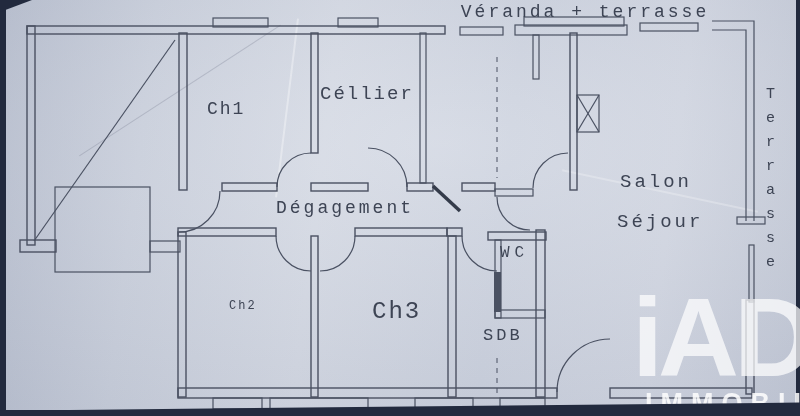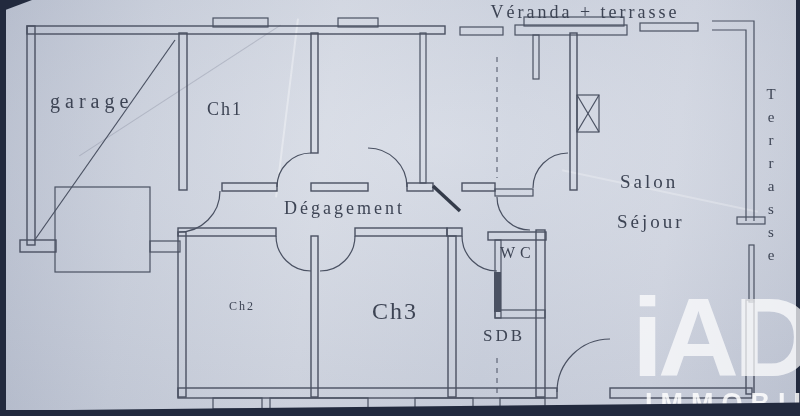--- a/index.html
+++ b/index.html
@@ -26,30 +26,30 @@
   .crease.c2{left:60px;top:90px;width:240px;height:1px;background:rgba(80,88,110,0.22);transform:rotate(-33deg);}
   .crease.c3{left:560px;top:190px;width:200px;height:2px;background:rgba(255,255,255,0.25);transform:rotate(12deg);}
   svg.plan{position:absolute;left:0;top:0;z-index:3;}
   .w{fill:none;stroke:var(--ink);stroke-width:1.4px;}
   .wl{fill:none;stroke:var(--ink);stroke-width:1.2px;}
   .fill{fill:var(--ink);stroke:none;}
   .dash{fill:none;stroke:var(--ink);stroke-width:1px;stroke-dasharray:5 5;}
   .leaf{fill:none;stroke:#343b4a;stroke-width:3.5px;}
   .label{
     position:absolute;z-index:4;color:var(--text);white-space:nowrap;
-    font-family:Liberation Serif, serif;
+    font-family:Liberation Mono, monospace;
   }
   .t-title{left:400px;top:2px;width:370px;text-align:center;font-size:18px;letter-spacing:3px;}
   .t-garage{left:50px;top:90px;font-size:20px;letter-spacing:5px;}
   .t-ch1{left:207px;top:99px;font-size:18px;letter-spacing:2px;}
   .t-cellier{left:320px;top:83px;font-size:19px;letter-spacing:2px;}
   .t-cuisine{left:433px;top:90px;font-size:19px;letter-spacing:2px;}
   .t-salon{left:620px;top:171px;font-size:19px;letter-spacing:3px;}
   .t-sejour{left:617px;top:211px;font-size:19px;letter-spacing:3px;}
-  .t-degagement{left:276px;top:198px;font-size:18px;letter-spacing:3px;margin-left:8px;}
+  .t-degagement{left:276px;top:198px;font-size:18px;letter-spacing:3px;}
   .t-ch2{left:229px;top:299px;font-size:12px;letter-spacing:2px;}
   .t-ch3{left:372px;top:298px;font-size:24px;letter-spacing:2px;}
   .t-wc{left:500px;top:244px;font-size:16px;letter-spacing:5px;}
   .t-sdb{left:483px;top:326px;font-size:17px;letter-spacing:3px;}
   .t-terrasse{
     left:762px;top:86px;height:180px;font-size:15px;letter-spacing:7px;
     writing-mode:vertical-rl;text-orientation:upright;
   }
   .watermark{position:absolute;z-index:6;color:var(--watermark);pointer-events:none;}
   .wm-logo{left:632px;top:282px;font-size:112px;line-height:1;font-weight:800;letter-spacing:-5px;opacity:0.72;}
@@ -167,22 +167,22 @@
       <path class="leaf" d="M433,186 L460,211"></path>
     </g>
 
     <g>
       <line class="dash" x1="497" y1="57" x2="497" y2="178"></line>
       <line class="dash" x1="497" y1="358" x2="497" y2="396"></line>
     </g>
   </svg>
 
   <div class="label t-title">Véranda + terrasse</div>
-  <div class="label t-garage">garage</div>
   <div class="label t-ch1">Ch1</div>
+  <div class="label t-cellier">Céllier</div>
   <div class="label t-salon">Salon</div>
   <div class="label t-sejour">Séjour</div>
   <div class="label t-degagement">Dégagement</div>
   <div class="label t-ch2">Ch2</div>
   <div class="label t-ch3">Ch3</div>
   <div class="label t-wc">WC</div>
   <div class="label t-sdb">SDB</div>
   <div class="label t-terrasse">Terrasse</div>
 
   <div class="watermark wm-logo">iAD</div>

